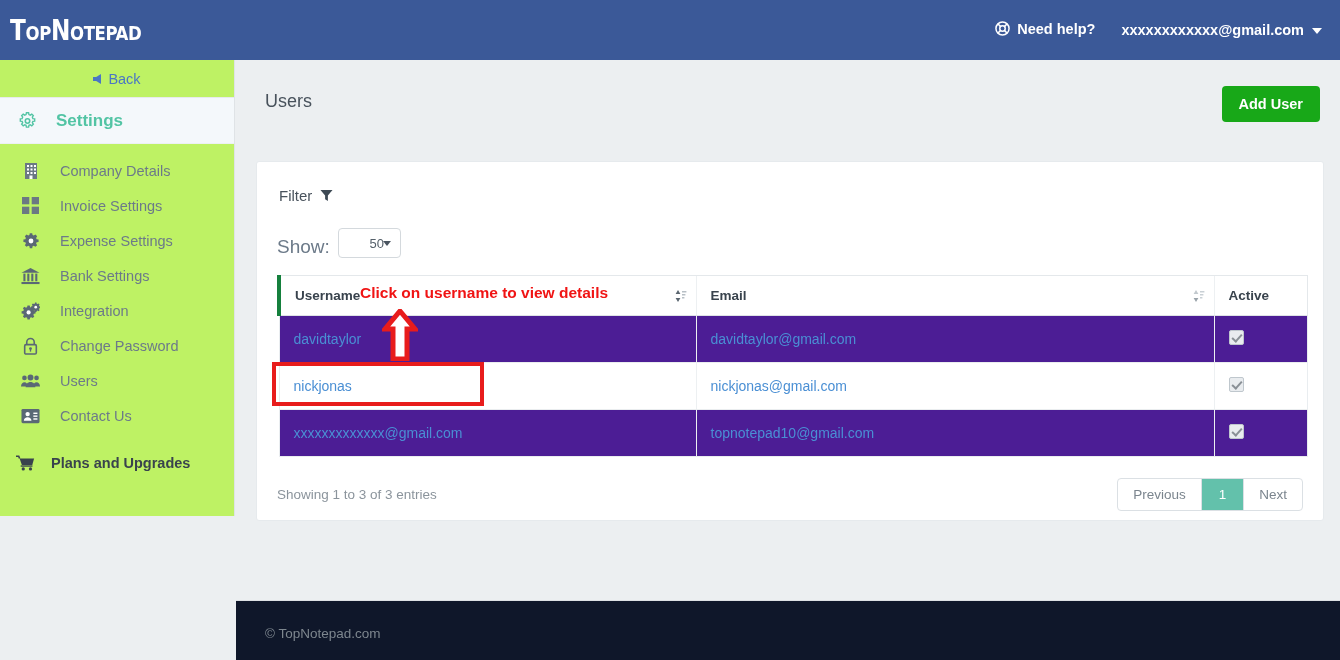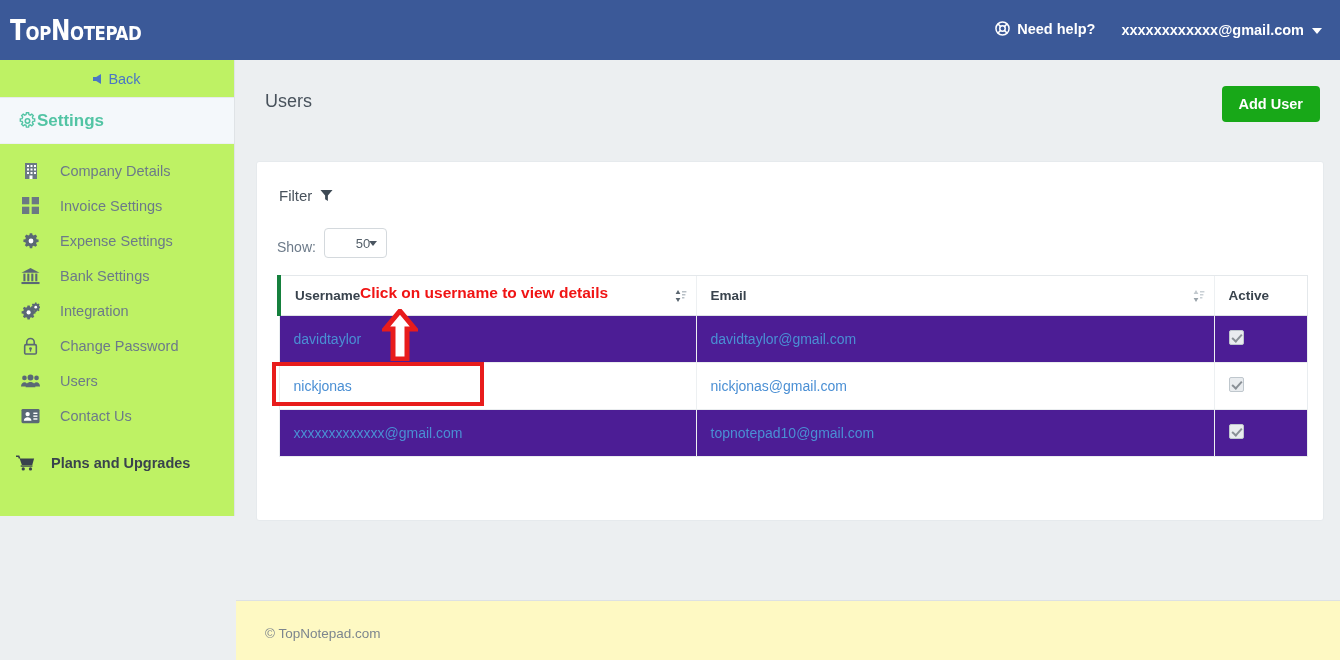--- a/index.html
+++ b/index.html
@@ -77,20 +77,21 @@
   .arrow-left::after {
     content: ""; position: absolute;
     left: 0px; top: -2px;
     width: 7px; height: 4px;
     background: #4a76c4;
   }
   .settings-head {
     height: 46px;
     display: flex; align-items: center;
     padding-left: 18px;
+    gap: 19px;
     background: #f4f8fb;
     border-bottom: 1px solid #edf1f3;
     cursor: pointer;
   }
   .settings-head .label {
     color: #52c4a4; font-size: 17px; font-weight: bold;
   }
   .nav-list { padding-top: 9px; }
   .nav-item {
     height: 35px;
@@ -161,21 +162,21 @@
   .funnel {
     width: 13px; height: 13px;
     color: #3e4a55;
     display: block;
   }
   .show-row {
     display: flex; align-items: center;
     gap: 8px;
     padding: 24px 0 0 20px;
   }
-  .show-label { font-size: 14px; color: #6c7a89; margin-top: 8px; }
+  .show-label { font-size: 19px; color: #6c7a89; margin-top: 8px; }
   .select-box {
     width: 63px; height: 30px;
     border: 1px solid #d4d9dd;
     border-radius: 4px;
     background: #ffffff;
     display: flex; align-items: center;
     position: relative;
     cursor: pointer;
     justify-content: center;
   }
@@ -281,21 +282,21 @@
     background: #63c1ab;
     color: #ffffff;
     padding: 8px 17px;
   }
 
   
   .footer {
     position: absolute;
     left: 236px; top: 600px;
     width: 1104px; height: 60px;
-    background: #fef9c3;
+    background: #0f172a;
     border-top: 1px solid #dde1e4;
   }
   .footer .txt {
     position: absolute; left: 29px; top: 25px;
     font-size: 13.5px; color: #7d868e;
   }
 
   
   .anno-text {
     position: absolute;
@@ -590,20 +591,28 @@
             <td>
               <span class="email-link">topnotepad10@gmail.com</span>
             </td>
             <td>
               <span class="chk"></span>
             </td>
           </tr>
         </tbody>
       </table>
 
+      <div class="tbl-footer">
+        <div class="showing-text">Showing 1 to 3 of 3 entries</div>
+        <div class="pager">
+          <div>Previous</div>
+          <div class="active">1</div>
+          <div>Next</div>
+        </div>
+      </div>
 
     </div>
   </div>
 
   <div class="footer">
     <div class="txt">© TopNotepad.com</div>
   </div>
 
   <div class="anno-text">Click on username to view details</div>
   <div class="anno-box"></div>

